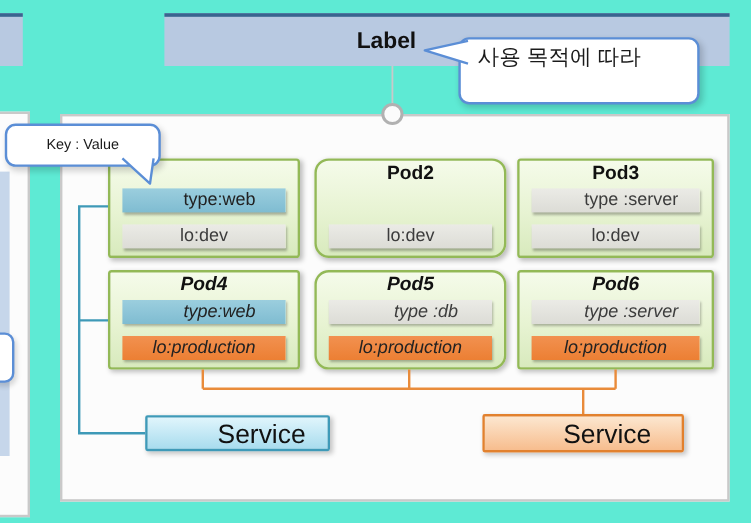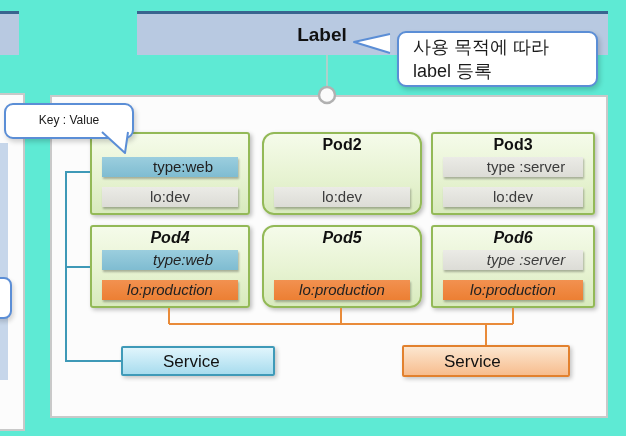--- a/index.html
+++ b/index.html
@@ -41,21 +41,21 @@
     position:absolute; background:#fff;
     border:2px solid #5b8ed6; border-radius:9px;
     box-shadow:2px 3px 5px rgba(0,0,0,.18);
     color:#1a1a1a;
   }
   .callout-keyvalue{
     left:4px; top:103px; width:126px; height:32px;
     font-size:12px; text-align:center; line-height:31px;
   }
   .callout-label-note{
-    left:397px; top:31px; width:183px; height:50px;
+    left:382px; top:31px; width:183px; height:50px;
     font-size:18px; line-height:24px; padding:2px 0 0 14px;
     box-sizing:content-box;
   }
   
   .pod{
     position:absolute; height:83px;
     background:linear-gradient(180deg,#f5fbea 0%,#e7f3d2 55%,#d8eabd 100%);
     border:2px solid #93b957; border-radius:3px;
     box-shadow:2px 2px 4px rgba(0,0,0,.25);
     box-sizing:border-box;
@@ -72,21 +72,21 @@
     position:absolute; left:10px; right:10px; height:20px;
     text-align:center; font-size:15px; line-height:20px; color:#222;
     box-shadow:1px 2px 2px rgba(0,0,0,.28);
   }
   .chip1{ top:23px;padding-left:26px; } .chip2{ top:53px; }
   .chip-gray{ background:linear-gradient(#ebebe6,#dcdcd6); color:#3c3c3c; }
   .chip-blue{ background:linear-gradient(#9bcede,#7fbcd1); }
   .chip-orange{ background:linear-gradient(#f29150,#ec7f33); }
   
   .service{
-    position:absolute; font-size:17px; color:#111;
+    position:absolute; text-align:center; font-size:22px; color:#111;
     box-shadow:2px 2px 4px rgba(0,0,0,.22);
     border-radius:2px; box-sizing:border-box;padding-left:40px;
   }
   .service-blue{
     left:121px; top:346px; width:154px; height:30px; line-height:27px;
     background:linear-gradient(#e0f5fc,#a8dcee);
     border:2px solid #3f9ab8;
   }
   .service-orange{
     left:402px; top:345px; width:168px; height:32px; line-height:29px;
@@ -127,35 +127,35 @@
     <div class="chip chip2 chip-gray">lo:dev</div>
   </div>
 
   <div class="pod pod-r2 pod-c1">
     <div class="pod-title">Pod4</div>
     <div class="chip chip1 chip-blue">type:web</div>
     <div class="chip chip2 chip-orange">lo:production</div>
   </div>
   <div class="pod pod-r2 pod-c2">
     <div class="pod-title">Pod5</div>
+    <div class="chip chip1 chip-gray">type :db</div>
     <div class="chip chip2 chip-orange">lo:production</div>
   </div>
   <div class="pod pod-r2 pod-c3">
     <div class="pod-title">Pod6</div>
     <div class="chip chip1 chip-gray">type :server</div>
     <div class="chip chip2 chip-orange">lo:production</div>
   </div>
 
   <div class="service service-blue">Service</div>
   <div class="service service-orange">Service</div>
 
   <div class="callout callout-keyvalue">Key : Value</div>
   <div class="callout callout-label-note">
     <div>사용 목적에 따라</div>
-    <div>label 등록</div>
   </div>
 
   <svg class="overlay" viewBox="0 0 626 436" xmlns="http://www.w3.org/2000/svg">
 
     <path d="M327,55 V87" fill="none" stroke="#c9c9c9" stroke-width="1.5"></path>
     <circle cx="327" cy="95" r="8" fill="#fbfbfb" stroke="#b1b1b1" stroke-width="2.5"></circle>
 
     <path d="M90,172 H66 V361 H121 M66,267 H90" fill="none" stroke="#3e99b7" stroke-width="2"></path>
 
     <path d="M169,308 V324 M341,308 V324 M513,308 V324 M169,324 H513 M486,324 V345" fill="none" stroke="#e98b3a" stroke-width="2"></path>

